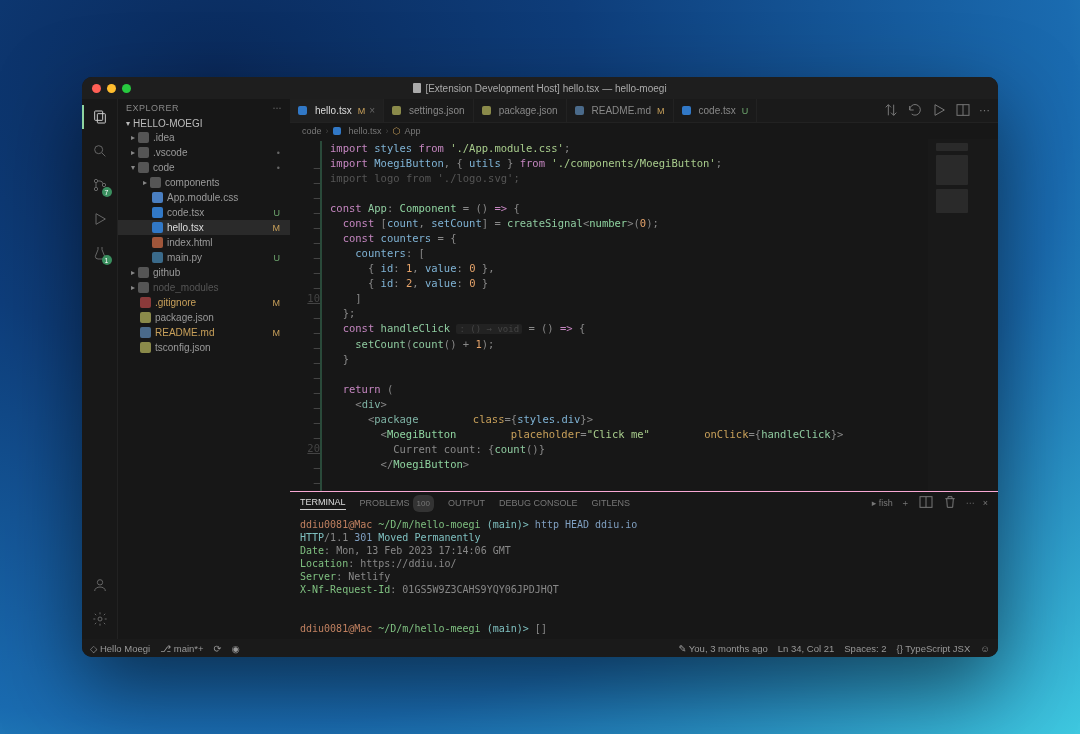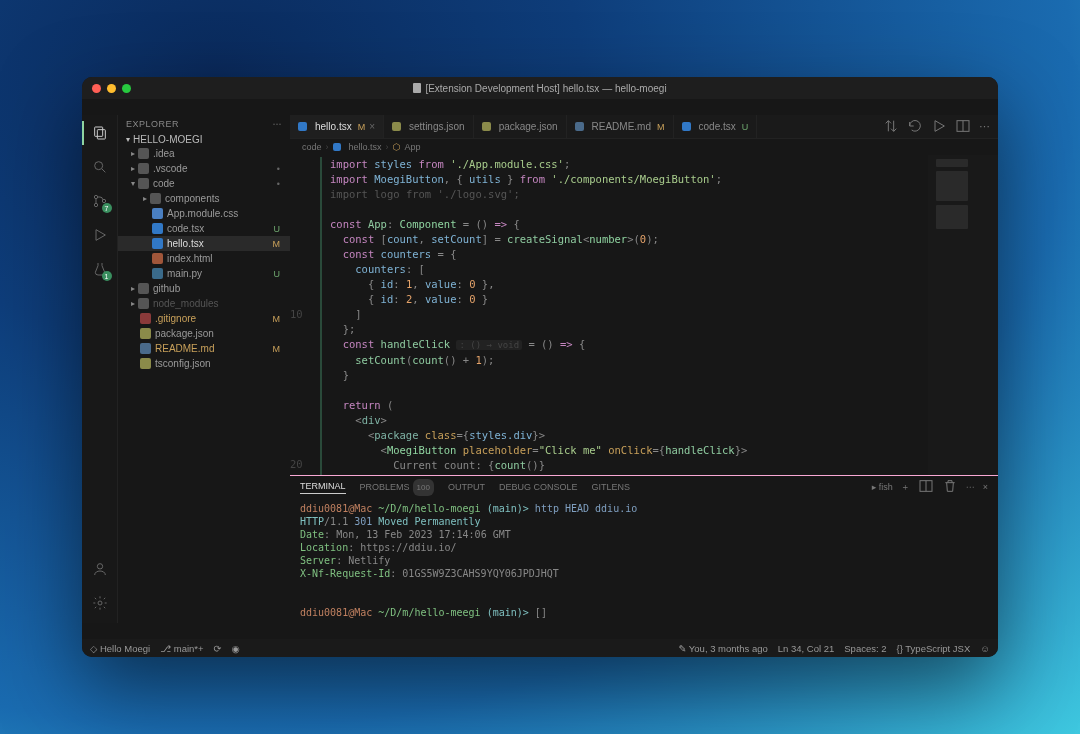--- a/index.html
+++ b/index.html
@@ -11,21 +11,20 @@
     display:flex; align-items:center; justify-content:center;
   }
   .window {
     width:916px; height:580px;
     background:#171717;
     border-radius:10px;
     overflow:hidden;
     box-shadow:0 30px 80px rgba(0,0,0,.5);
     display:flex; flex-direction:column;
     color:#888;
-    gap:16px;
   }
   .titlebar {
     height:22px; background:#1e1e1e;
     display:flex; align-items:center;
     font-size:10px; color:#aaa;
     position:relative;
   }
   .traffic { display:flex; gap:6px; padding-left:10px; }
   .dot { width:9px; height:9px; border-radius:50%; }
   .dot.red{background:#ff5f56;} .dot.yel{background:#ffbd2e;} .dot.grn{background:#27c93f;}
@@ -82,29 +81,29 @@
   .tab.active{background:#1f1f1f;color:#ddd;}
   .tab .close{color:#666;font-size:10px;}
   .status-sm{font-size:9px;margin-left:2px;}
   .tab-actions{margin-left:auto;display:flex;align-items:center;gap:8px;padding-right:8px;color:#777;}
 
   .breadcrumb{height:16px;background:#171717;display:flex;align-items:center;gap:4px;padding-left:12px;font-size:9px;color:#777;}
   .breadcrumb .sep{color:#444;}
 
   .editor-split{flex:1;display:flex;min-height:0;}
   .code{flex:1;display:flex;font-family:"SF Mono",Menlo,monospace;font-size:10.5px;line-height:15px;overflow:hidden;position:relative;}
-  .gutter{width:32px;text-align:left;color:#444;padding-right:2px;user-select:none;white-space:pre;padding-top:2px;position:relative;}
+  .gutter{width:32px;text-align:right;color:#444;padding-right:2px;user-select:none;white-space:pre;padding-top:2px;position:relative;text-decoration:underline;}
   .gutter::after{content:"";position:absolute;right:0;top:2px;bottom:0;width:2px;background:#2a4a3a;}
   .lines{flex:1;white-space:pre;padding-top:2px;padding-left:8px;color:#888;overflow:hidden;}
   .minimap{width:70px;background:#191919;position:relative;}
   .minimap .blob{position:absolute;left:8px;right:30px;background:#2a2a2a;border-radius:1px;}
 
   .kw{color:#c586c0;} .fn{color:#8fcba0;} .str{color:#a8cc8c;} .num{color:#e5a36a;}
   .ty{color:#8fd4a0;} .var{color:#7fb3d5;} .cm{color:#555;}
-  .pn{color:#888;} .at{color:#c8a05a;} .tag{color:#7fb3a5;}
+  .pn{color:#888;} .at{color:#c8a05a;margin-left:48px;} .tag{color:#7fb3a5;}
   .ghost{color:#444;background:#222;padding:0 3px;border-radius:2px;font-size:9px;}
 
   .panel{height:148px;background:#171717;border-top:1px solid #f9a8d4;display:flex;flex-direction:column;}
   .panel-tabs{height:22px;display:flex;align-items:center;padding:0 10px;gap:14px;font-size:9px;color:#777;}
   .ptab.active{color:#ddd;border-bottom:1px solid #ccc;padding-bottom:2px;}
   .ptab .cnt{background:#333;border-radius:6px;padding:4px 4px;margin-left:3px;font-size:8px;text-align:right;}
   .panel-actions{margin-left:auto;display:flex;gap:8px;align-items:center;color:#777;}
   .term{flex:1;font-family:"SF Mono",Menlo,monospace;font-size:10px;line-height:13px;padding:4px 10px;color:#888;white-space:pre-wrap;overflow:auto;}
   .tgrn{color:#7fc080;} .tcyn{color:#7fc0c0;} .tblu{color:#7f9fc0;}
   .tprompt{color:#c08060;}

